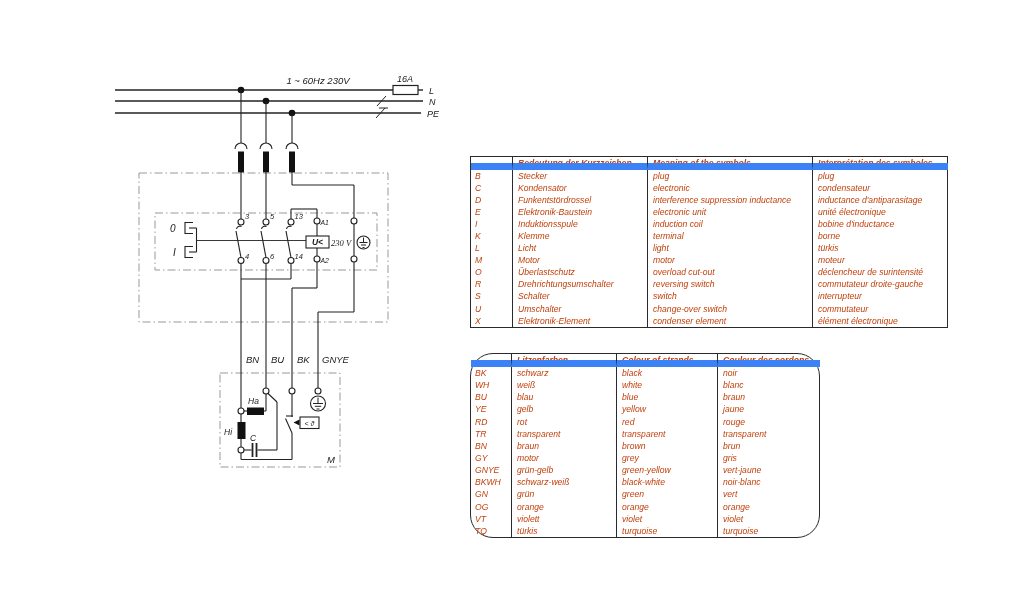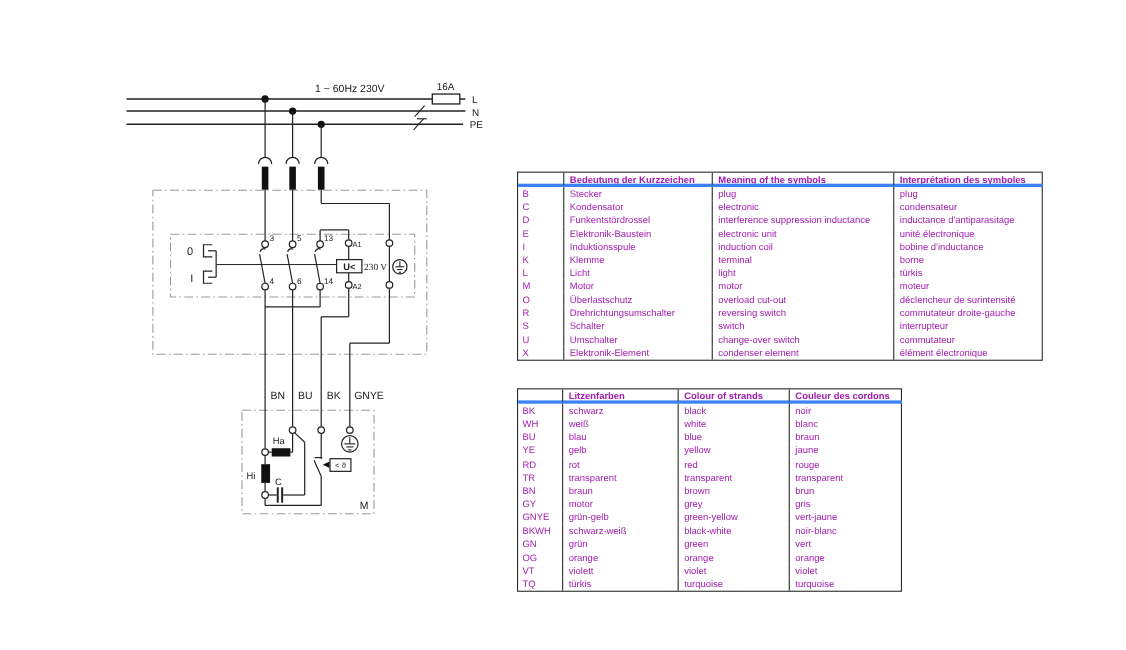--- a/index.html
+++ b/index.html
@@ -1,27 +1,27 @@
 <!DOCTYPE html>
 <html><head>
 <meta charset="utf-8">
 <style>
   html,body{margin:0;padding:0;background:#fff;}
   #canvas{position:relative;width:1024px;height:591px;background:#ffffff;overflow:hidden;
-          font-family:"Liberation Sans",sans-serif;color:#a21caf;}
+          font-family:"Liberation Sans",sans-serif;color:#c2410c;font-style:italic;}
   svg{position:absolute;left:0;top:0;}
   svg text{fill:#1a1a1a;font-family:"Liberation Sans",sans-serif;}
   .serif{font-family:"Liberation Serif",serif;}
   .table{position:absolute;display:grid;border:1px solid #2a2a2a;background:#fff;box-sizing:border-box;}
   #symbol-table{left:470px;top:156px;width:478px;grid-template-columns:41px 135px 165px 136px;
                 grid-template-rows:13px;grid-auto-rows:12.05px;}
   #colour-table{left:470px;top:353px;width:350px;grid-template-columns:40px 105px 101px 103px;
-                grid-template-rows:13px;grid-auto-rows:12.15px;}
+                grid-template-rows:13px;grid-auto-rows:12.15px;border-radius:23px;}
   .th,.td{font-size:8.6px;white-space:nowrap;overflow:hidden;padding-left:4px;box-sizing:border-box;}
-  .th{font-weight:bold;border-bottom:3px solid #3b82f6;line-height:12.5px;}
+  .th{font-weight:bold;border-bottom:7px solid #3b82f6;line-height:12.5px;}
   .td{line-height:12px;}
   .c1,.c2,.c3{border-left:1px solid #2a2a2a;padding-left:5px;}
 </style>
 </head>
 <body>
 
 <div id="canvas">
 
   <svg width="1024" height="591" viewBox="0 0 1024 591">
     <g stroke="#222" stroke-width="1.2" fill="none">

